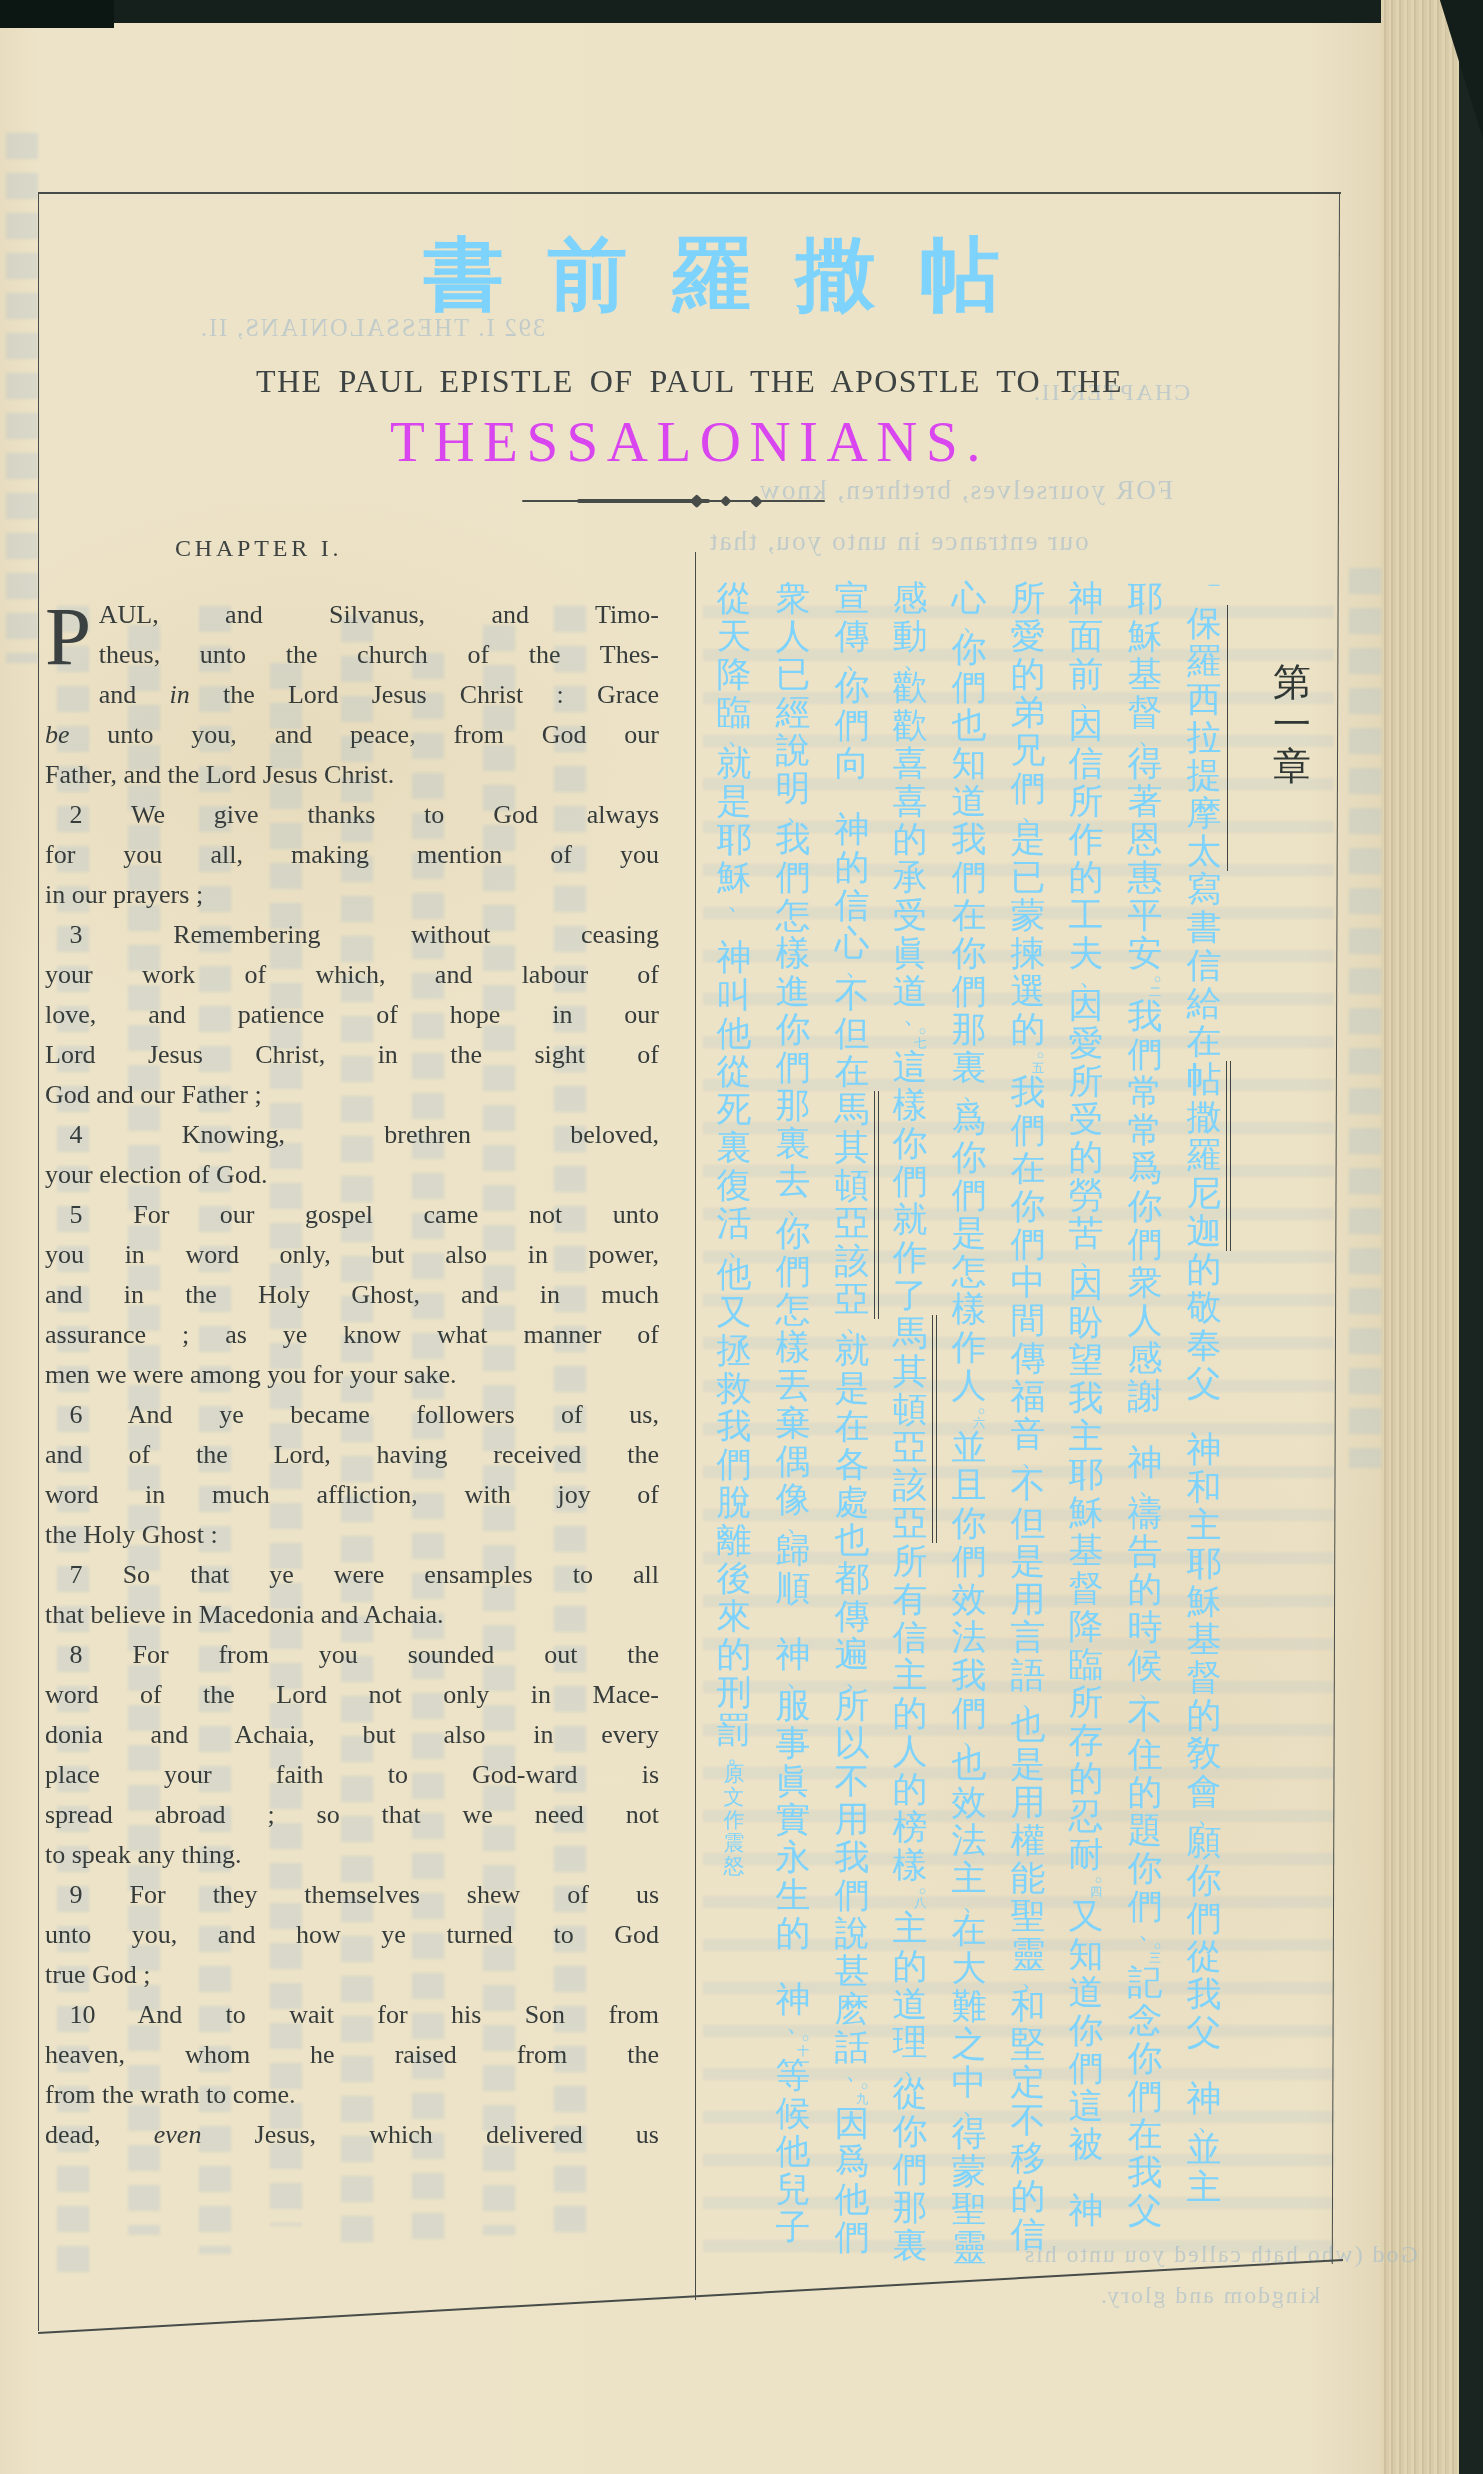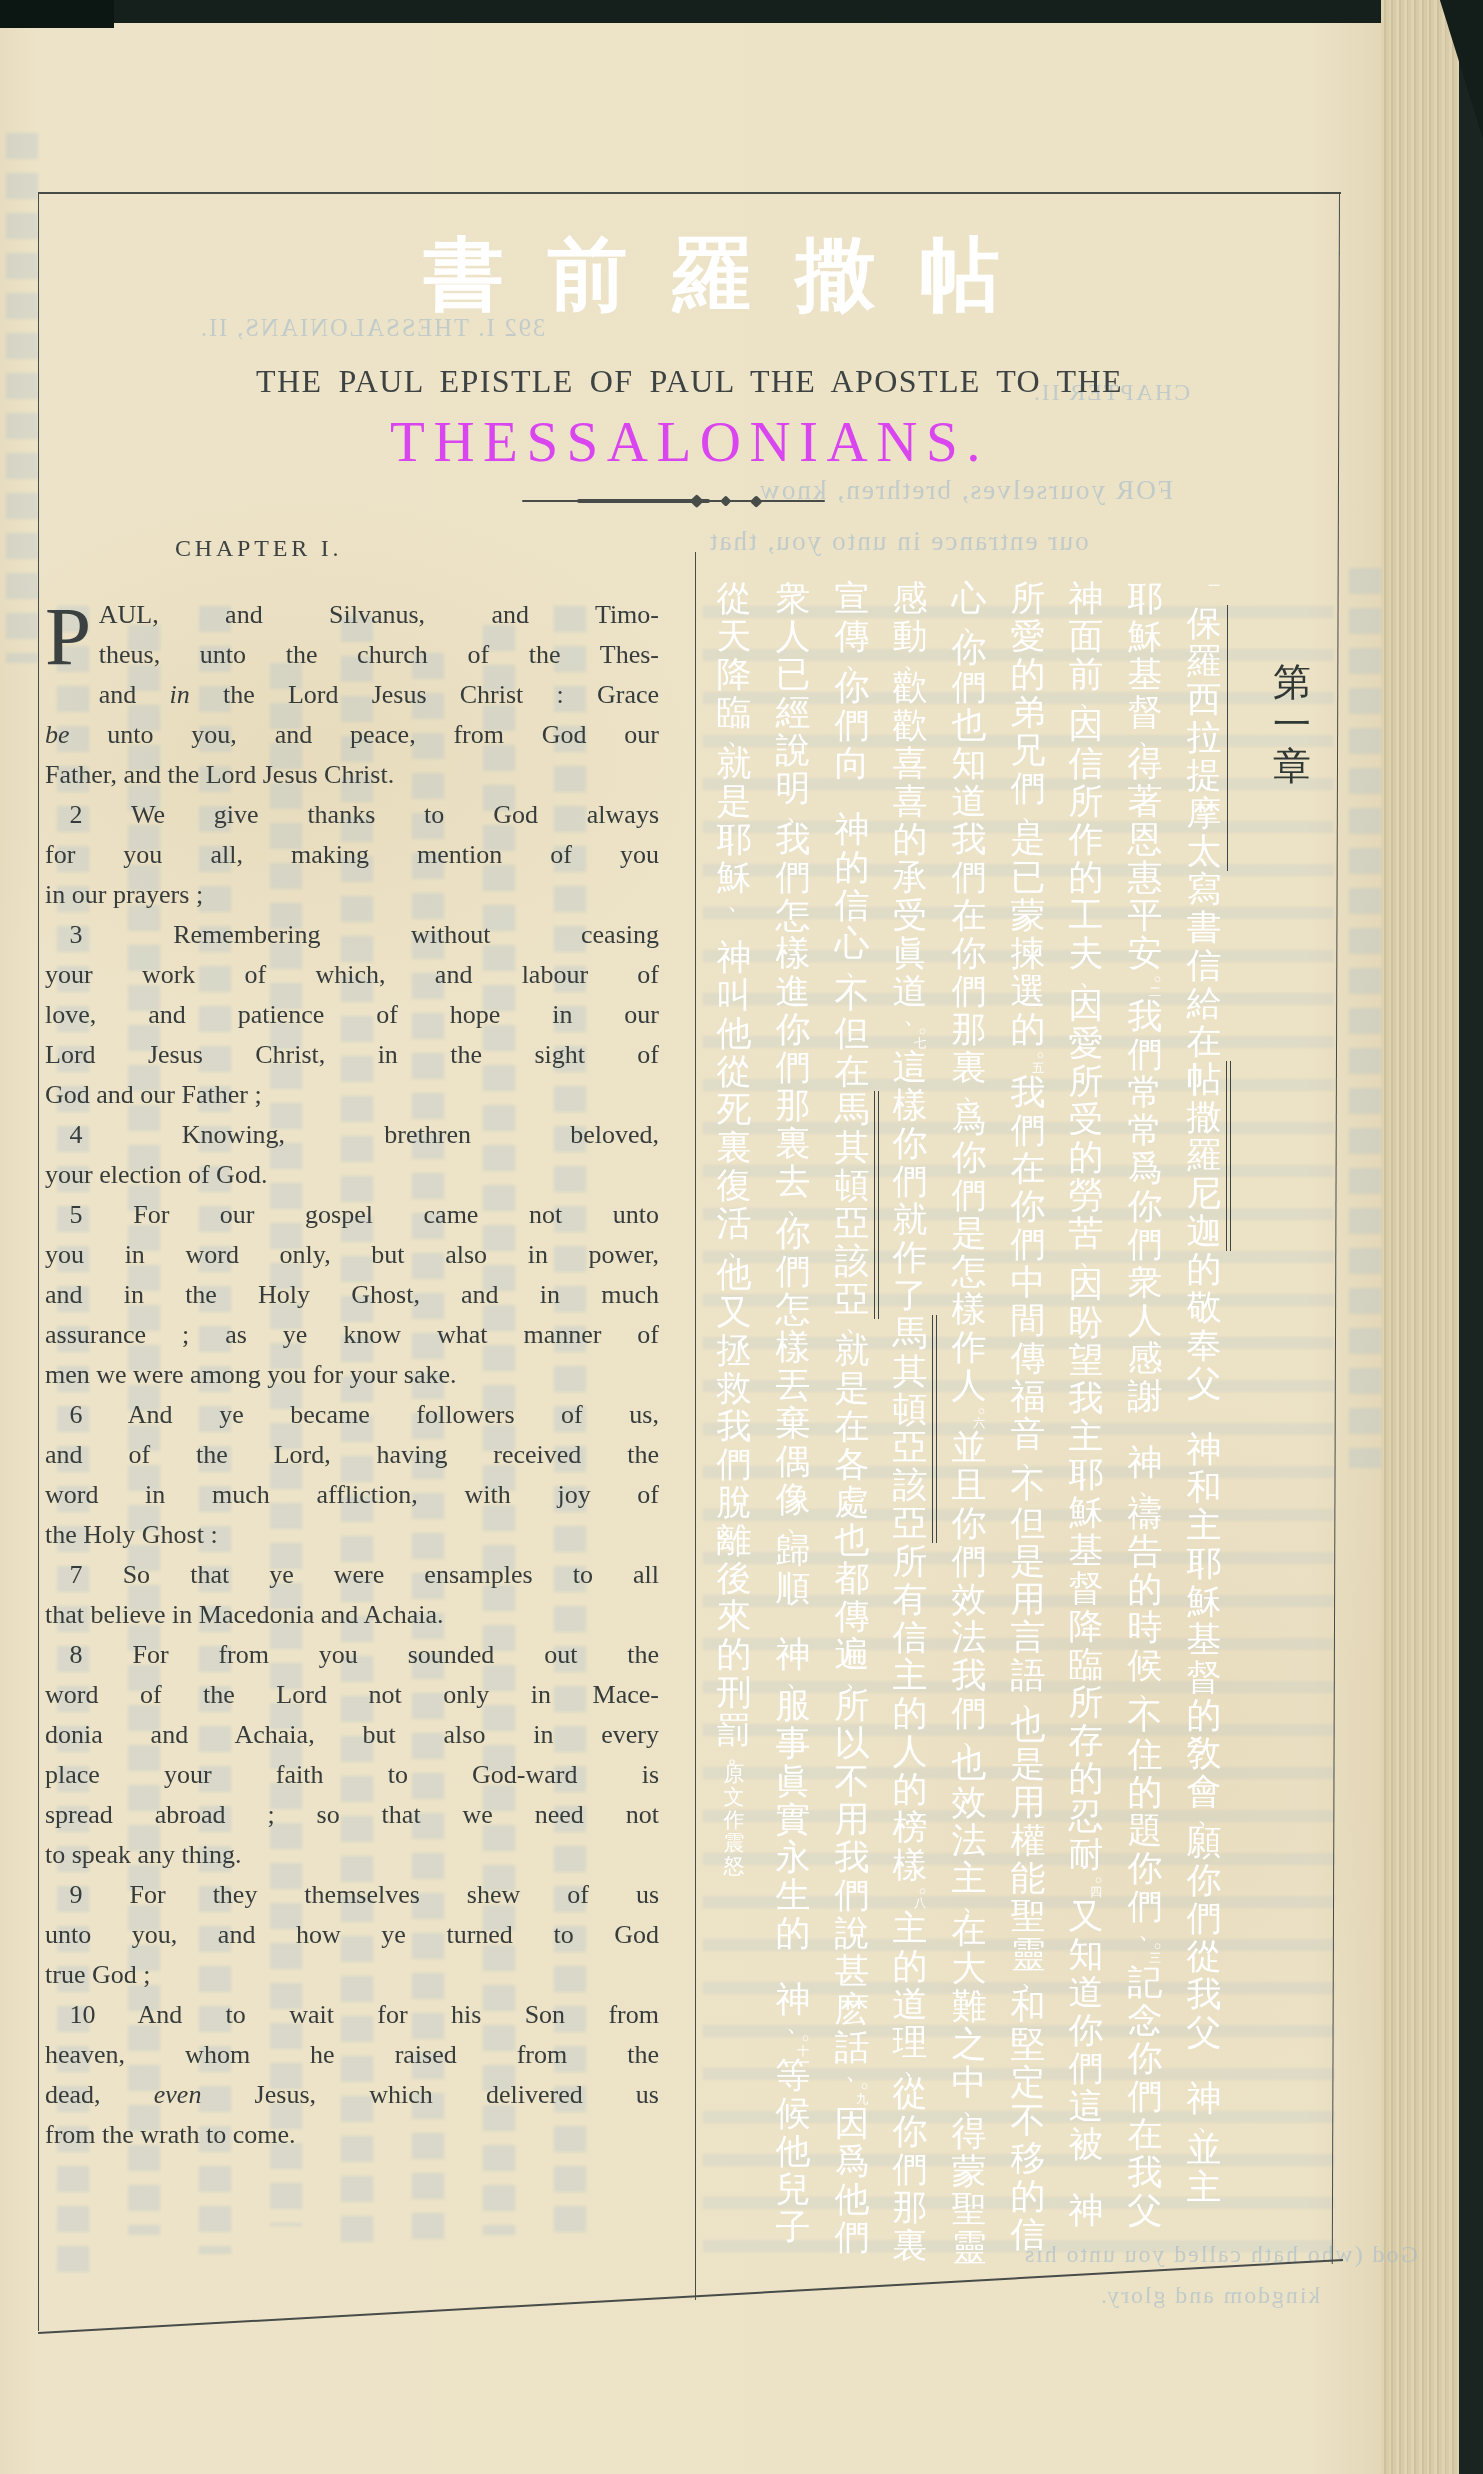--- a/index.html
+++ b/index.html
@@ -57,21 +57,21 @@
   
   .eng{position:absolute;left:45px;top:595px;width:614px;color:#353c3b;
     font-size:26px;line-height:40px;}
   .eng .verse{position:relative;}
   .eng .line{text-align:justify;text-align-last:justify;white-space:normal;}
   .eng .line.last{text-align-last:left;}
   .eng .line.vstart{padding-left:24.6px;}
   .eng .dropcap{float:left;font-size:83px;line-height:78px;height:80px;
     padding:1.9px 7.6px 0 0;color:#3a4140;}
   
-  .cjk{font-family:"Liberation Serif","DejaVu Serif",serif;color:#ffffff;}
+  .cjk{font-family:"Liberation Serif","DejaVu Serif",serif;color:#7dd3fc;}
   .vcol{position:absolute;width:42px;display:flex;flex-direction:column;align-items:center;}
   .cc{height:38px;width:38px;font-size:35px;line-height:38px;text-align:center;position:relative;}
   .pc{height:13.3px;width:38px;font-size:24px;line-height:9.5px;text-align:right;padding-right:1.9px;box-sizing:border-box;}
   .spc{height:28px;width:38px;}
   .vm{height:24.6px;width:38px;display:flex;flex-direction:column;align-items:flex-end;
       padding-right:2.8px;box-sizing:border-box;}
   .vm i{font-style:normal;font-size:12.3px;line-height:12.3px;}
   .vm.plain{justify-content:flex-start;}
   .nc{height:23px;width:38px;font-size:21px;line-height:23px;text-align:center;}
   .mk1::after{content:'';position:absolute;right:-4.7px;top:0;height:100%;
@@ -186,22 +186,22 @@
       <div class="line last"><span>to speak any thing.</span></div>
     </div>
     <div class="verse">
       <div class="line vstart"><span>9 For they themselves shew of us</span></div>
       <div class="line"><span>unto you, and how ye turned to God</span></div>
       <div class="line last"><span>true God ;</span></div>
     </div>
     <div class="verse">
       <div class="line vstart"><span>10 And to wait for his Son from</span></div>
       <div class="line"><span>heaven, whom he raised from the</span></div>
+      <div class="line last"><span>from the wrath to come.</span></div>
       <div class="line"><span>dead, </span><i>even</i><span> Jesus, which delivered us</span></div>
-      <div class="line last"><span>from the wrath to come.</span></div>
     </div>
   </div>
 
 <div id="chinese-cols">
     <div class="vcol cjk" style="left: 1183px; top: 580px;">
       <div class="vm plain">
         <i>一</i>
       </div>
       <div class="cc mk1">保</div>
       <div class="cc mk1">羅</div>

